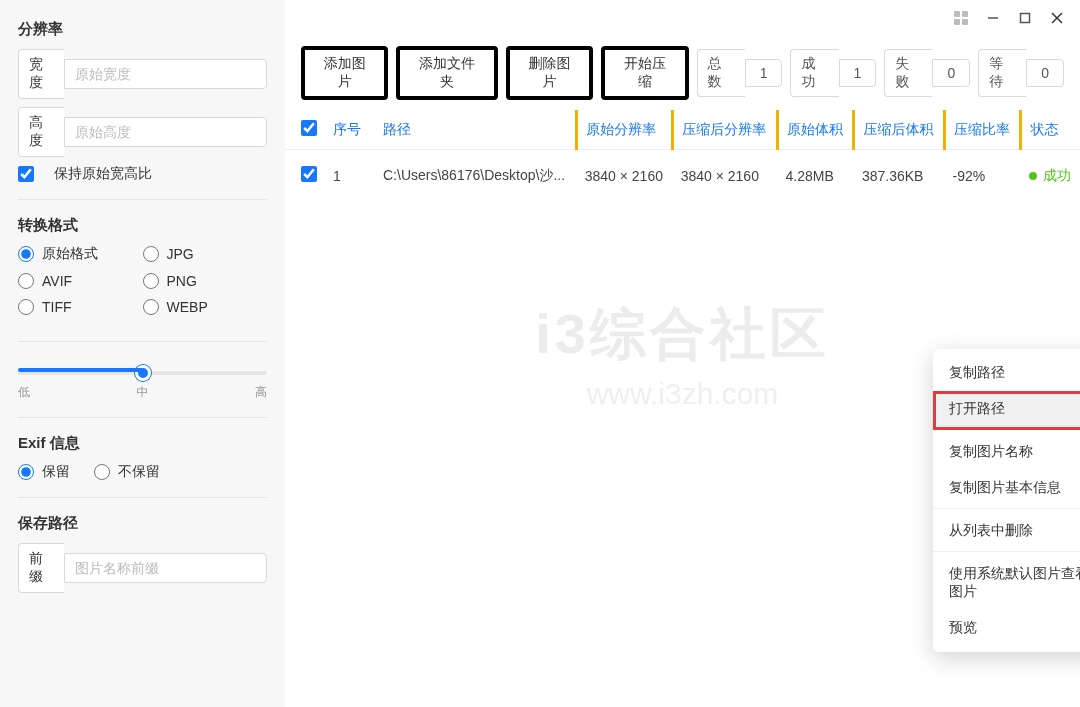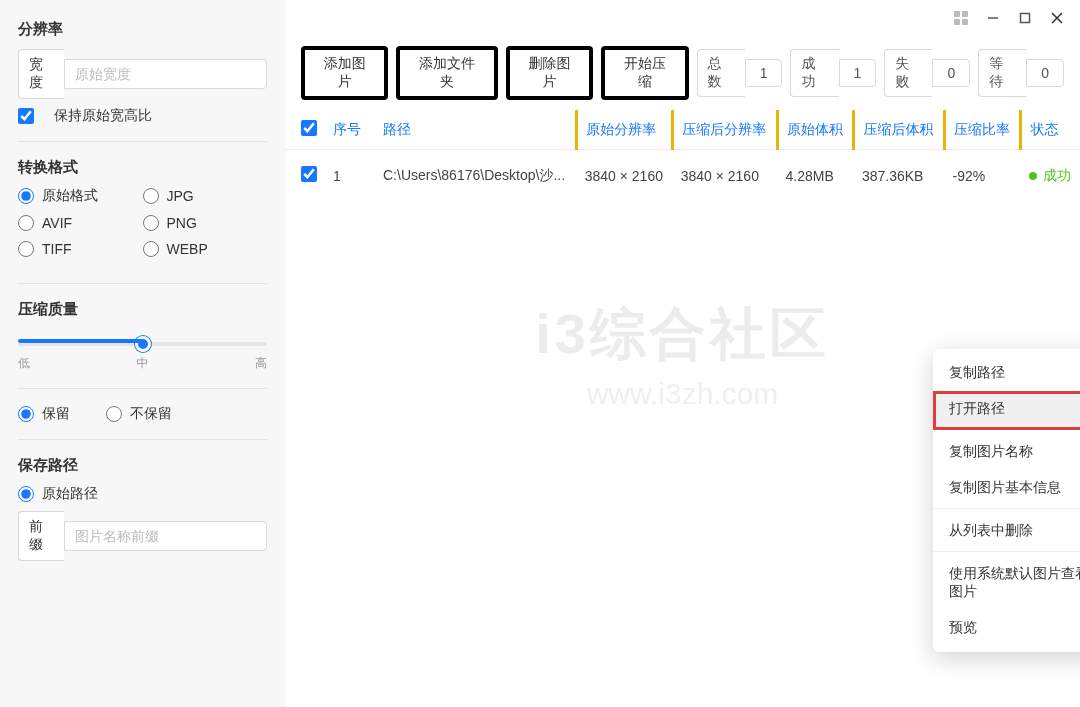--- a/index.html
+++ b/index.html
@@ -53,34 +53,38 @@
     .ctx-item { padding: 9px 16px; color: #333; cursor: pointer; }
     .ctx-item.divider-after { border-bottom: 1px solid #eee; margin-bottom: 4px; padding-bottom: 11px; }
     .ctx-item.highlighted { outline: 3px solid #e03e3e; outline-offset: -3px; background: #f0f0f0; }
 
     .watermark { position: absolute; left: 50%; top: 50%; transform: translate(-50%, -50%); text-align: center; color: #ececec; pointer-events: none; z-index: 0; user-select: none; }
     .watermark .wm-top { font-size: 56px; font-weight: 700; letter-spacing: 4px; }
     .watermark .wm-bot { font-size: 30px; margin-top: 4px; color: #efefef; }
     .main > .toolbar, .main > table, .ctx-menu { position: relative; z-index: 2; }
     th:first-child, td:first-child { padding-left: 16px; }
 
-    .radio-row { display:flex; gap:36px; }
+    .radio-row { display:flex; gap:24px; }
     .radio-inline { display:flex; align-items:center; gap:8px; }
     .radio-inline input { width:16px; height:16px; accent-color:#1677ff; }
   </style>
 </head>
 <body>
 
 <div class="app">
   <aside class="sidebar">
     <div class="section-title">分辨率</div>
     <div class="field-row attached">
       <span class="tiny-label">宽度</span>
       <input class="text-input" placeholder="原始宽度" style="">
     </div>
+    <div class="field-row attached">
+      <span class="tiny-label">高度</span>
+      <input class="text-input" placeholder="原始高度" style="">
+    </div>
     <label class="checkbox-row">
       <input type="checkbox" class="chk" checked="" style="">
       <span>保持原始宽高比</span>
     </label>
     <hr class="div">
 
     <div class="section-title">转换格式</div>
     <div class="radio-grid">
       <label class="radio-item">
           <input type="radio" name="fmt" checked="" style="">
@@ -102,49 +106,45 @@
           <input type="radio" name="fmt" style="">
           <span>TIFF</span>
         </label>
       <label class="radio-item">
           <input type="radio" name="fmt" style="">
           <span>WEBP</span>
         </label>
     </div>
     <hr class="div">
 
-    <div class="section-title">压缩质量</div>
     <div class="slider-wrap">
       <div class="slider-track-fill"></div>
       <input type="range" class="slider" min="0" max="100" value="50" style="">
     </div>
     <div class="slider-labels">
       <span>低</span>
       <span>中</span>
       <span>高</span>
     </div>
     <hr class="div">
 
+    <div class="section-title">Exif 信息</div>
     <div class="radio-row">
       <label class="radio-inline">
           <input type="radio" name="exif" checked="" style="">
           <span>保留</span>
         </label>
       <label class="radio-inline">
           <input type="radio" name="exif" style="">
           <span>不保留</span>
         </label>
     </div>
     <hr class="div">
 
     <div class="section-title">保存路径</div>
-    <label class="radio-inline" style="margin-bottom:8px">
-        <input type="radio" name="save" checked="" style="">
-        <span>原始路径</span>
-      </label>
     <div class="field-row attached">
       <span class="tiny-label">前缀</span>
       <input class="text-input" placeholder="图片名称前缀" style="">
     </div>
 
   </aside>
 
   <main class="main">
     <div class="titlebar">
       <div class="tb-icon">

